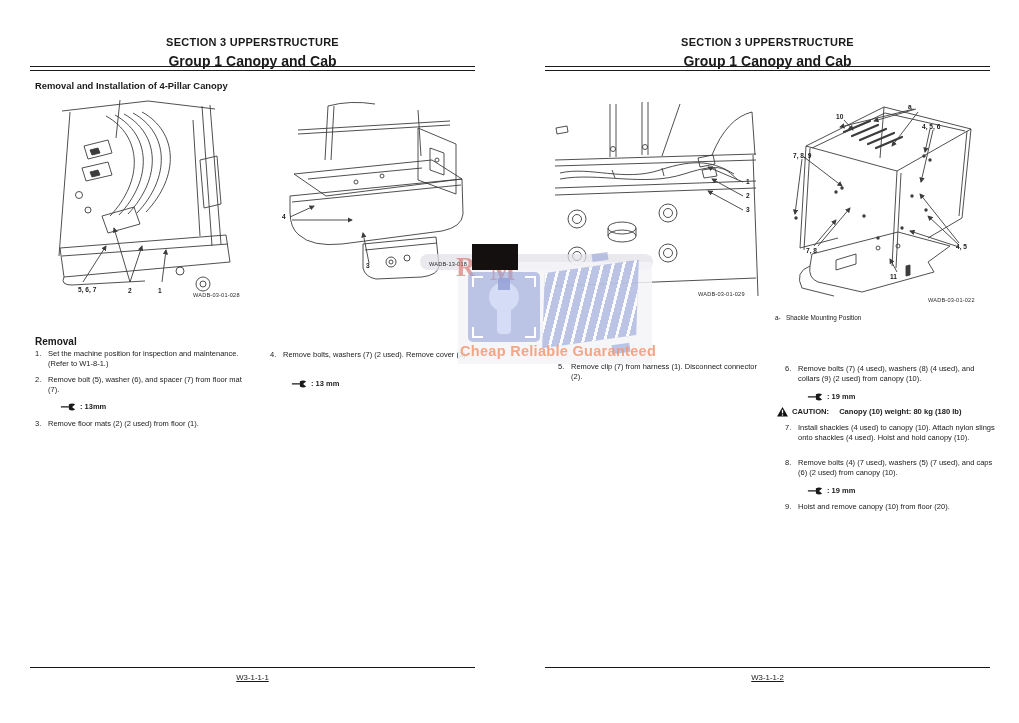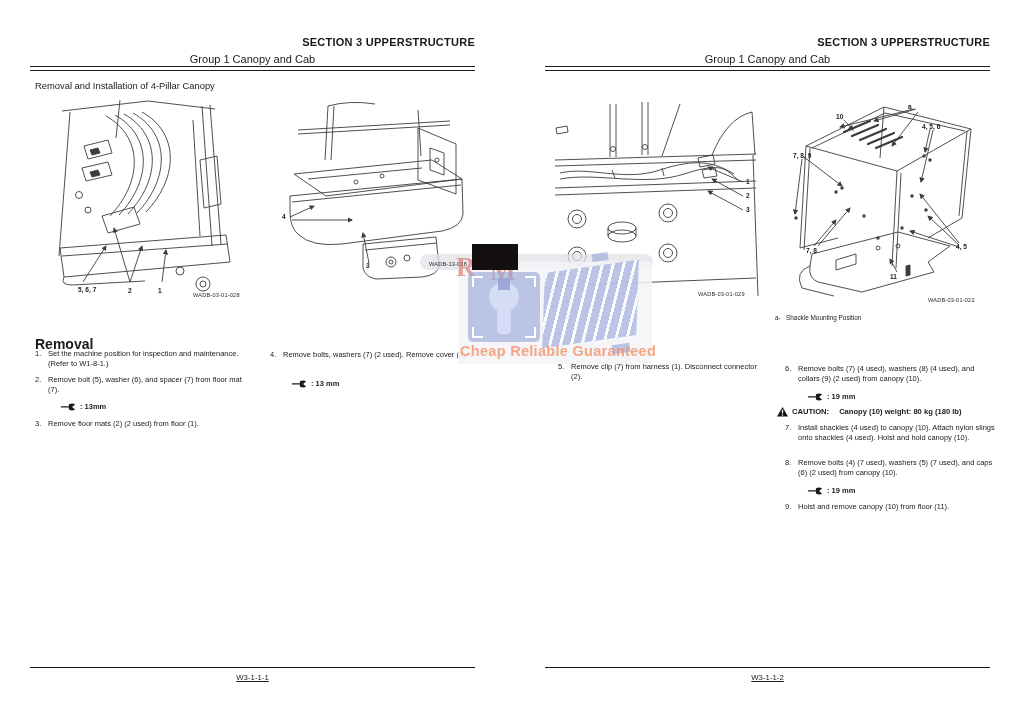--- a/index.html
+++ b/index.html
@@ -1,23 +1,23 @@
 <!DOCTYPE html>
 <html><head>
 <meta charset="utf-8">
 <style>
   html,body{margin:0;padding:0;background:#ffffff;}
   .sheet{position:relative;width:1019px;height:723px;background:#fff;overflow:hidden;
          font-family:"Liberation Sans",sans-serif;color:#1a1a1a;}
   .abs{position:absolute;}
   .tc{text-align:center;}
-  .hdr-title{font-size:11px;font-weight:700;letter-spacing:.25px;width:445px;text-align:right;}
-  .hdr-sub{font-size:11px;font-weight:400;width:445px;}
+  .hdr-title{font-size:11px;font-weight:700;letter-spacing:.25px;width:445px;}
+  .hdr-sub{font-size:14px;font-weight:700;width:445px;}
   .rule-double{height:2.5px;border-top:1.8px solid #1c1c1c;border-bottom:1px solid #1c1c1c;width:445px;}
-  .sec-head{font-size:9.4px;font-weight:400;}
+  .sec-head{font-size:9.4px;font-weight:700;}
   .step{display:flex;font-size:7.5px;line-height:1.34;}
   .step-num{flex:0 0 13px;}
   .step-text{flex:1;}
   .spec{display:flex;align-items:center;gap:4px;font-size:7.5px;font-weight:700;}
   .figcap{font-size:5.6px;color:#2b2b2b;letter-spacing:.2px;white-space:nowrap;}
   .callout{font-size:6.6px;font-weight:700;white-space:nowrap;z-index:3;}
   .note{font-size:6.4px;}
   .caution{display:flex;align-items:flex-start;gap:4px;font-size:7.6px;font-weight:700;line-height:1.3;}
   .pgno{font-size:7.8px;width:445px;text-decoration:underline;}
   .rule-footer{border-top:1.3px solid #161616;height:0;width:445px;}
@@ -116,21 +116,21 @@
           <circle cx="137" cy="158" r="3"></circle>
         <path d="M20 117 L44 106" marker-end="url(#a2)"></path>
         <path d="M22 120 L82 120" marker-end="url(#a2)"></path>
         <path d="M99 163 L93 133" marker-end="url(#a2)"></path>
       </g>
     </svg>
     <span class="abs callout" style="left:282px;top:213px;">4</span>
     <span class="abs callout" style="left:366px;top:262px;">3</span>
     <div class="abs figcap" style="left:429px;top:261px;z-index:3;">WADB-13-018</div>
 
-    <div class="abs" style="left:35px;top:336px;font-size:14px;font-weight:700;">Removal</div>
+    <div class="abs" style="left:35px;top:336px;font-size:10px;font-weight:700;">Removal</div>
 
     <div class="abs step" style="left:35px;top:349px;width:208px;">
       <span class="step-num">1.</span>
       <span class="step-text">Set the machine position for inspection and maintenance. (Refer to W1-8-1.)</span>
     </div>
     <div class="abs step" style="left:35px;top:375px;width:208px;">
       <span class="step-num">2.</span>
       <span class="step-text">Remove bolt (5), washer (6), and spacer (7) from floor mat (7).</span>
     </div>
     <div class="abs spec" style="left:60px;top:402px;">
@@ -319,21 +319,21 @@
       <span class="step-text">Remove bolts (4) (7 used), washers (5) (7 used), and caps (6) (2 used) from canopy (10).</span>
     </div>
     <div class="abs spec" style="left:807px;top:486px;">
       <svg width="16" height="8" viewBox="0 0 18 9">
           <path d="M1 3.6 H10 V5.2 H1 Z M10 1.4 Q14 -0.6 17 1.6 L13.6 4.4 17 7.2 Q14 9.4 10 7.4 Z" fill="#1a1a1a" fill-rule="evenodd"></path>
         </svg>
       <span>: 19 mm</span>
     </div>
     <div class="abs step" style="left:785px;top:502px;width:213px;">
       <span class="step-num">9.</span>
-      <span class="step-text">Hoist and remove canopy (10) from floor (11).</span>
+      <span class="step-text">Hoist and remove canopy (10) from floor (20).</span>
     </div>
 
     <div class="abs rule-footer" style="left:545px;top:667px;"></div>
     <div class="abs tc pgno" style="left:545px;top:673px;">W3-1-1-2</div>
   </div>
 
   <div>
     <div class="abs wm-band" style="left:420px;top:254px;width:233px;height:16px;"></div>
     <div class="abs wm-panel" style="left:458px;top:262px;width:194px;height:102px;"></div>
     <span class="abs wm-letter" style="left:456px;top:252px;color:rgba(207,90,80,0.55);">R</span>

